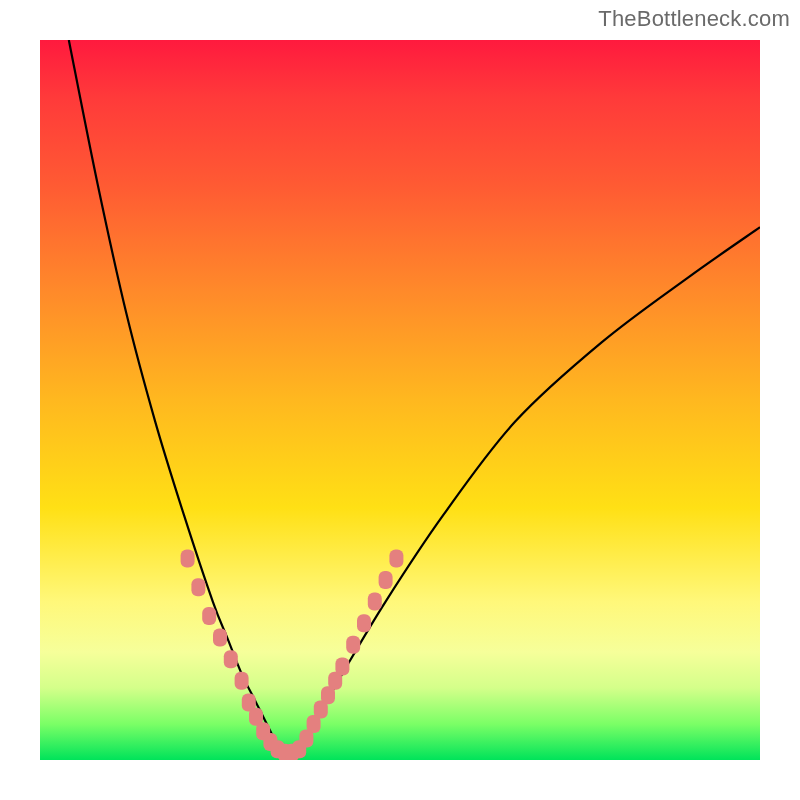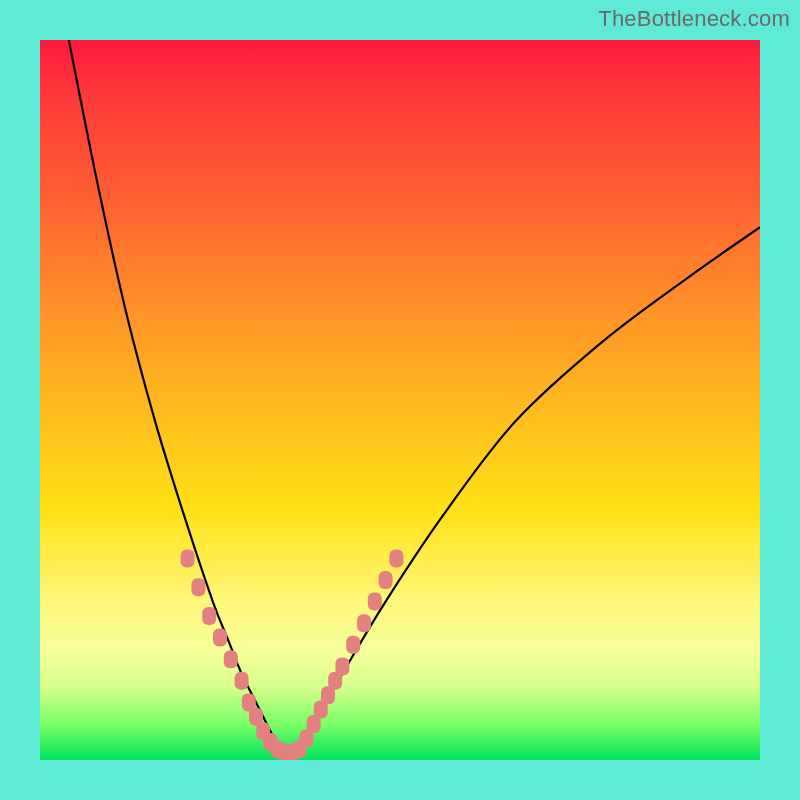--- a/index.html
+++ b/index.html
@@ -10,21 +10,21 @@
     background: #000;
     overflow: hidden;
     font-family: Arial, Helvetica, sans-serif;
   }
   .frame {
     position: absolute;
     left: 0;
     top: 0;
     width: 800px;
     height: 800px;
-    background: #5eead4;
+    background: #ffffff;
   }
   .plot {
     position: absolute;
     left: 40px;
     top: 40px;
     width: 720px;
     height: 720px;
     
     background: linear-gradient(to bottom,
       #ff1a3e 0%,

